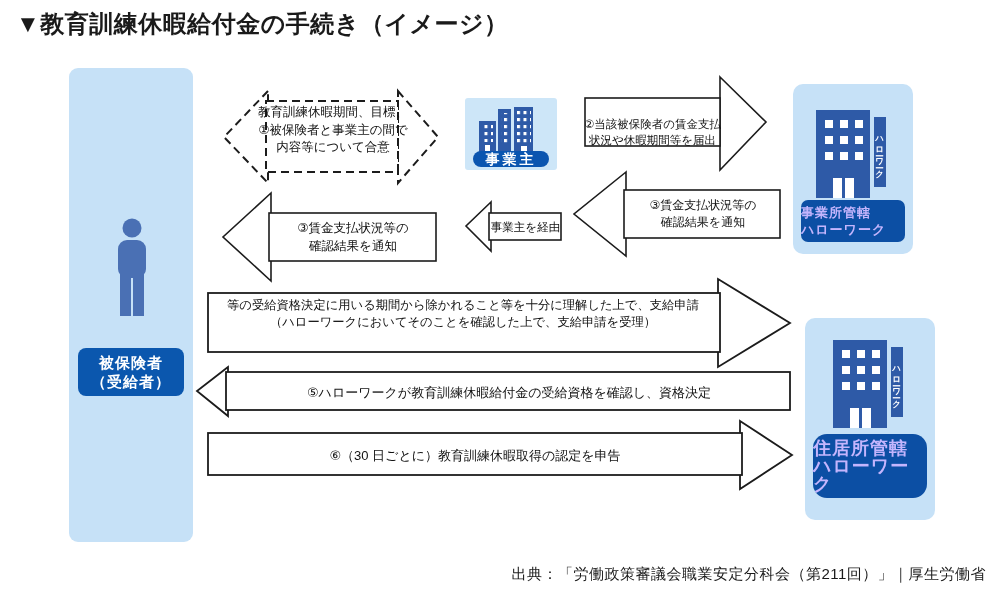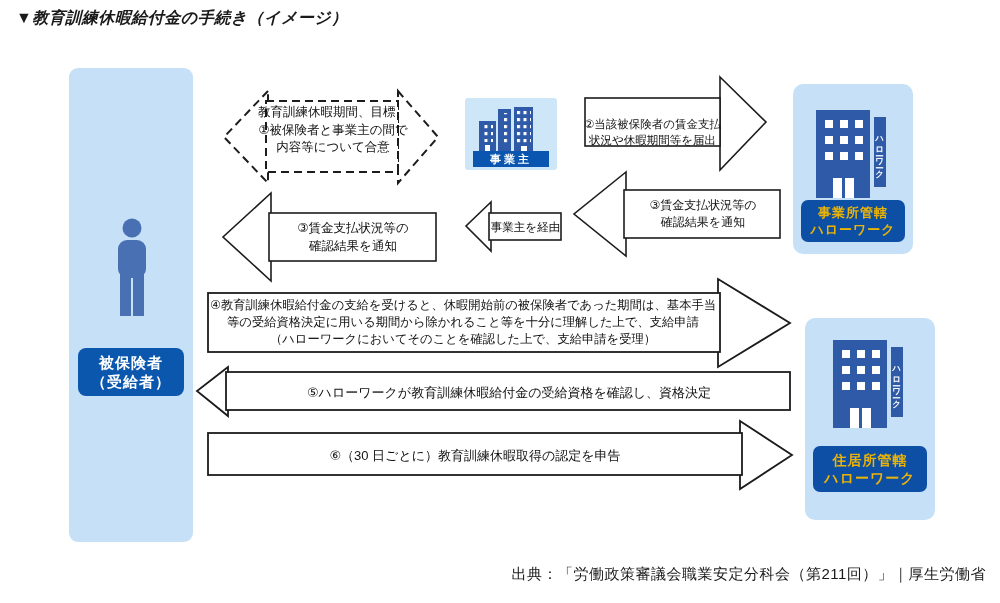--- a/index.html
+++ b/index.html
@@ -1,20 +1,20 @@
 <!DOCTYPE html>
 <html><head>
 <meta charset="utf-8">
 <style>
   html,body{margin:0;padding:0;background:#fff;}
   .canvas{
     position:relative;width:1000px;height:603px;background:#ffffff;overflow:hidden;
     font-family:"Liberation Sans","DejaVu Sans",sans-serif;color:#1a1a1a;
   }
-  .title{position:absolute;left:16px;top:8px;font-size:16px;font-weight:bold;letter-spacing:.5px;font-style:italic;}
+  .title{position:absolute;left:16px;top:8px;font-size:24px;font-weight:bold;letter-spacing:.5px;}
   .source{position:absolute;right:14px;top:565px;font-size:15px;letter-spacing:.5px;}
 
   svg.arrows{position:absolute;left:0;top:0;}
   .solid{fill:#ffffff;stroke:#1c1c1c;stroke-width:1.6;}
   .thick{fill:#ffffff;stroke:#1c1c1c;stroke-width:1.8;}
   .dashed{fill:#ffffff;stroke:#1c1c1c;stroke-width:2;stroke-dasharray:8 5;}
 
   .atext{position:absolute;text-align:center;color:#111;}
   .t1{left:250px;top:104px;width:166px;font-size:12.5px;line-height:17.5px;}
   .t2{left:582px;top:116px;width:141px;font-size:11.5px;line-height:16px;}
@@ -29,22 +29,22 @@
   .col-insured{position:absolute;left:69px;top:68px;width:124px;height:474px;background:#c6e1f7;border-radius:9px;}
   .person{position:absolute;left:41px;top:150px;}
   .ins-label{
     position:absolute;left:9px;right:9px;top:280px;background:#0b57ae;border-radius:8px;
     color:#fff;font-weight:bold;font-size:15px;line-height:19px;text-align:center;padding:5px 0;letter-spacing:1px;
   }
 
   .employer-box{position:absolute;left:465px;top:98px;width:92px;height:72px;background:#cde6f8;border-radius:3px;}
   .emp-icon{position:absolute;left:13px;top:6px;}
   .emp-pill{
-    position:absolute;left:8px;right:8px;bottom:3px;background:#0a55b0;border-radius:0;
-    color:#fff;font-weight:bold;font-size:11px;line-height:14px;text-align:center;padding:1px 0;letter-spacing:3px;
+    position:absolute;left:8px;right:8px;bottom:3px;background:#0a55b0;border-radius:8px;
+    color:#fff;font-weight:bold;font-size:14px;line-height:14px;text-align:center;padding:1px 0;letter-spacing:3px;
   }
 
   .hw-card{position:absolute;background:#c6e1f7;border-radius:10px;}
   .hw-top{left:793px;top:84px;width:120px;height:170px;}
   .hw-bottom{left:805px;top:318px;width:130px;height:202px;}
   .bldg{position:absolute;width:70px;height:94px;}
   .hw-top .bldg{left:23px;top:20px;}
   .hw-bottom .bldg{left:28px;top:16px;}
   .bldg-body{
     position:absolute;left:0;top:6px;width:54px;height:88px;background:#2e5aa7;
@@ -54,24 +54,24 @@
   .win{width:8px;height:8px;background:#fff;}
   .door{position:absolute;bottom:0;width:9px;height:20px;background:#fff;}
   .door.dl{left:17px;} .door.dr{left:29px;}
   .bldg-sign{
     position:absolute;right:0;top:13px;width:12px;height:70px;background:#2e5aa7;
     color:#fff;writing-mode:vertical-rl;font-size:8.5px;letter-spacing:1px;
     display:flex;align-items:center;justify-content:center;font-weight:bold;
   }
   .hw-label{
     position:absolute;left:8px;right:8px;background:#0c4fa4;border-radius:7px;
-    color:#eab308;font-weight:bold;text-align:center;letter-spacing:1px;
+    color:#c4b5fd;font-weight:bold;text-align:left;letter-spacing:1px;
   }
   .hw-top .hw-label{top:116px;font-size:13px;line-height:17px;padding:4px 0;}
-  .hw-bottom .hw-label{top:128px;font-size:14px;line-height:18px;padding:5px 0;}
+  .hw-bottom .hw-label{top:116px;font-size:18px;line-height:18px;padding:5px 0;border-radius:14px;}
 </style>
 </head>
 <body>
 
 <div class="canvas">
 
   <div class="title">▼教育訓練休暇給付金の手続き（イメージ）</div>
 
   <svg class="arrows" width="1000" height="603" viewBox="0 0 1000 603">
 
@@ -129,21 +129,20 @@
   <div class="atext t3r">
     <div>③賃金支払状況等の</div>
     <div>確認結果を通知</div>
   </div>
   <div class="atext tvia">事業主を経由</div>
   <div class="atext t3l">
     <div>③賃金支払状況等の</div>
     <div>確認結果を通知</div>
   </div>
   <div class="atext t4">
-    <div>④教育訓練休暇給付金の支給を受けると、休暇開始前の被保険者であった期間は、基本手当</div>
     <div>等の受給資格決定に用いる期間から除かれること等を十分に理解した上で、支給申請</div>
     <div>（ハローワークにおいてそのことを確認した上で、支給申請を受理）</div>
   </div>
   <div class="atext t5">⑤ハローワークが教育訓練休暇給付金の受給資格を確認し、資格決定</div>
   <div class="atext t6">⑥（30 日ごとに）教育訓練休暇取得の認定を申告</div>
 
   <div class="col-insured">
     <svg class="person" width="44" height="102" viewBox="0 0 44 102">
       <g fill="#4a70b4">
         <circle cx="22" cy="10" r="9.5"></circle>

